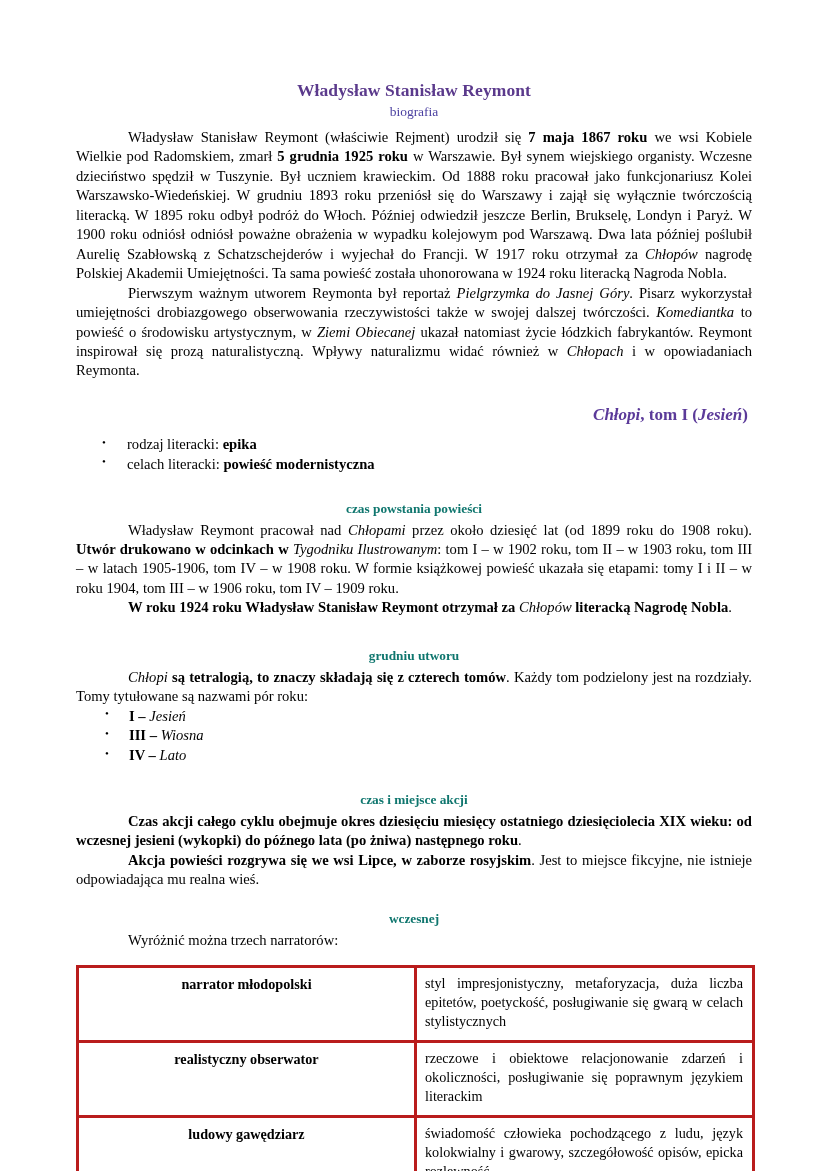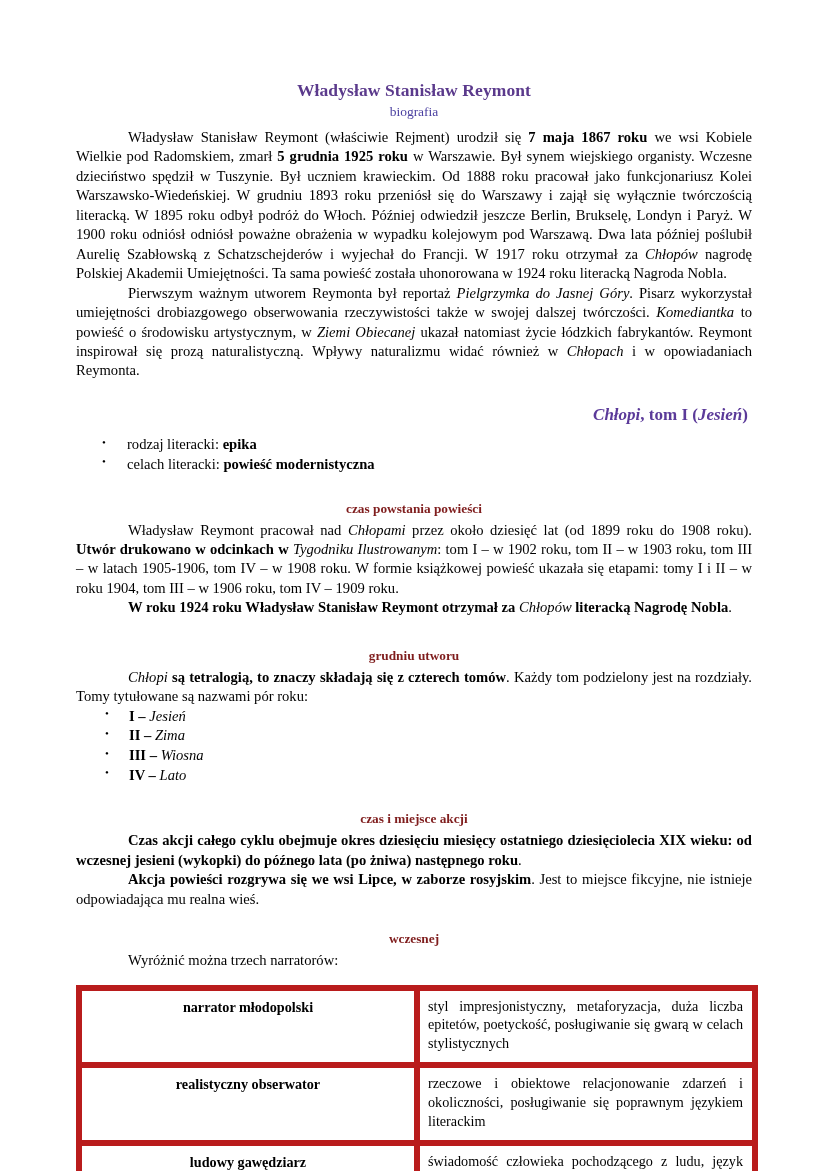--- a/index.html
+++ b/index.html
@@ -55,21 +55,21 @@
     color: #5b3a99;
     line-height: 1.2;
     margin: 4px;
   }
   .section-title .it { font-style: italic; }
 
   .sub-head {
     text-align: center;
     font-size: 13.3px;
     font-weight: bold;
-    color: #7f1d1d;
+    color: #0f766e;
     line-height: 1.2;
     margin: 0;
   }
 
   
   p.body {
     text-align: justify;
     font-size: 14.6px;
     line-height: 1.335;
     margin: 0;
@@ -116,21 +116,21 @@
   .sp-26 { height: 26px; }
   .sp-30 { height: 30px; }
 
   
   table.narrators {
     border-collapse: collapse;
     width: 676px;
     table-layout: fixed;
   }
   table.narrators td {
-    border: 6px solid #b91c1c;
+    border: 3px solid #b91c1c;
     vertical-align: top;
     font-size: 14.2px;
     line-height: 1.335;
     padding: 6px 8px 9px 8px;
   }
   table.narrators td.type {
     width: 338px;
     text-align: center;
     font-weight: bold;
     padding-top: 7px;
@@ -180,21 +180,20 @@
     <div class="sp-30"></div>
 
     <div class="sub-head">grudniu utworu</div>
 
     <div class="sp-4"></div>
 
     <p class="body indent"><span class="bi">Chłopi</span><span class="b"> są tetralogią, to znaczy składają się z czterech tomów</span><span>. Każdy tom podzielony jest na rozdziały. Tomy tytułowane są nazwami pór roku:</span></p>
 
     <ul class="bullets roman">
       <li><span>I – </span><span class="bi">Jesień</span></li>
-      <li><span>II – </span><span class="bi">Zima</span></li>
       <li><span>III – </span><span class="bi">Wiosna</span></li>
       <li><span>IV – </span><span class="bi">Lato</span></li>
     </ul>
 
     <div class="sp-26"></div>
 
     <div class="sub-head">czas i miejsce akcji</div>
 
     <div class="sp-4"></div>
 

